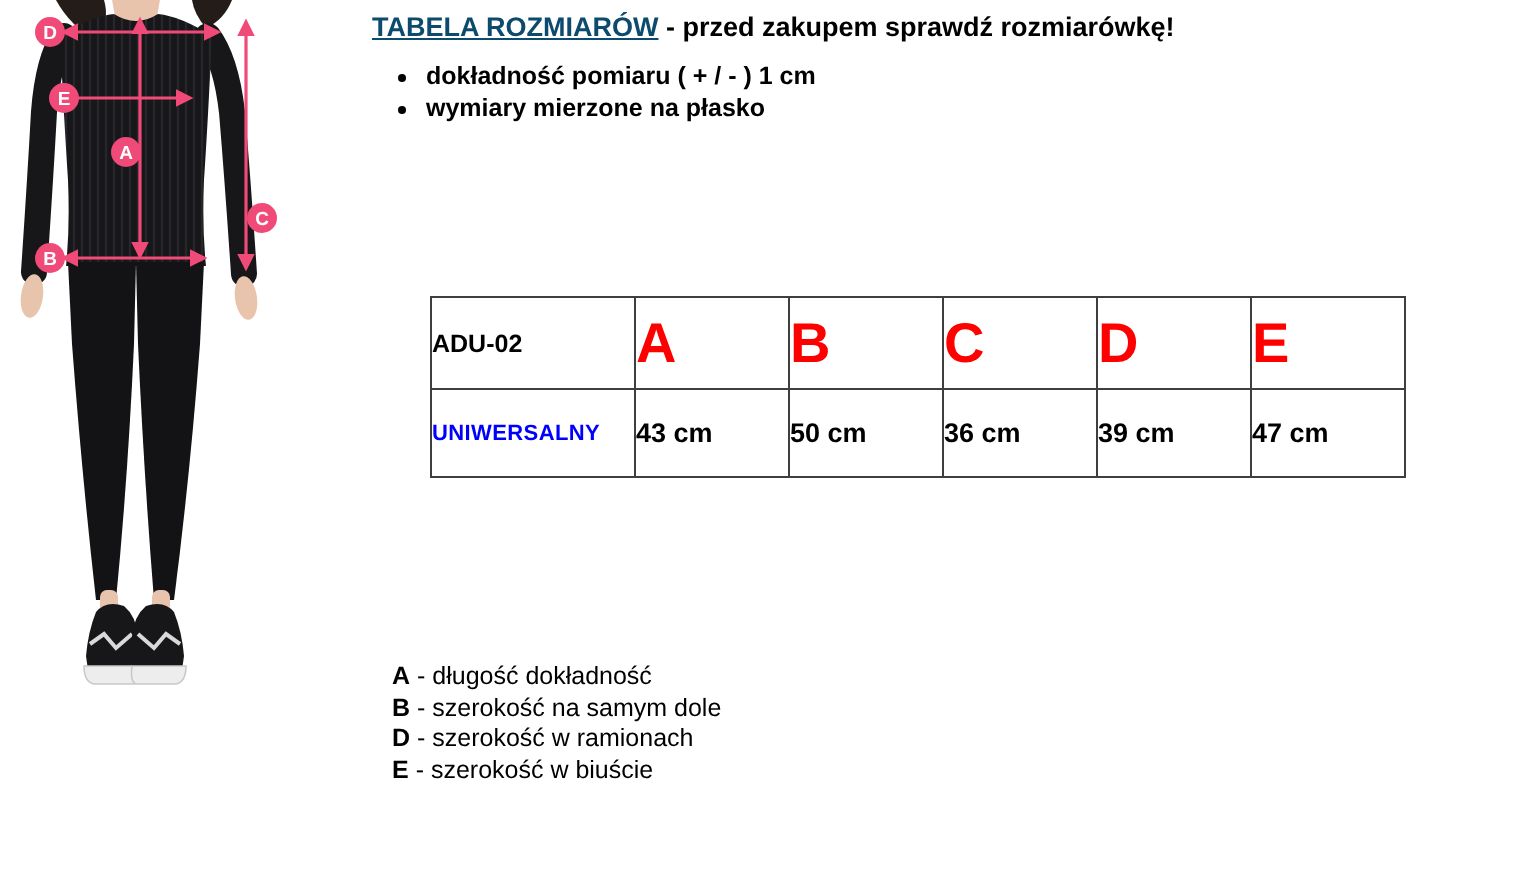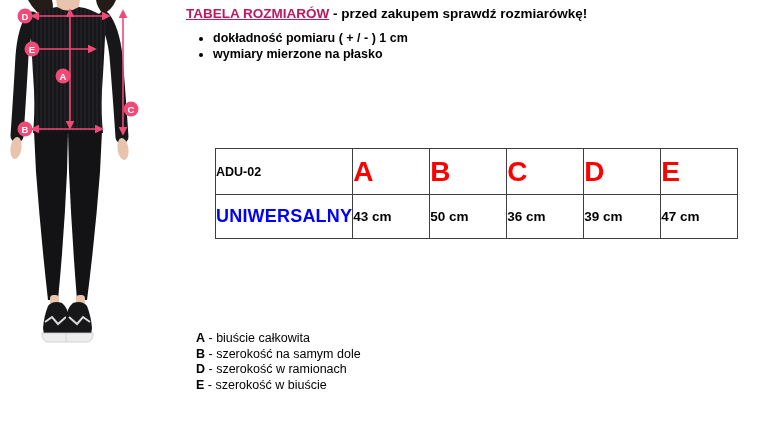--- a/index.html
+++ b/index.html
@@ -3,34 +3,34 @@
 <meta charset="utf-8">
 <style>
   html,body{margin:0;padding:0;background:#ffffff;}
   .frame{
     position:relative;width:768px;height:442px;background:#ffffff;overflow:hidden;
     font-family:"Liberation Sans",sans-serif;color:#000;
   }
   
   .header{position:absolute;left:186px;top:6px;width:560px;}
   .title{font-size:13.5px;font-weight:bold;line-height:16px;white-space:nowrap;}
-  .title .hl{color:#be185d;text-decoration:underline;}
+  .title .hl{color:#0c4a6e;text-decoration:underline;}
   ul.bullets{margin:8px 0 16px 0;padding-left:27px;list-style:disc;}
   ul.bullets li{font-size:12.5px;font-weight:bold;line-height:16px;}
   
   table.size-table{
     position:absolute;left:215px;top:148px;border-collapse:collapse;table-layout:fixed;
   }
   table.size-table td{
     border:1px solid #3f3f3f;text-align:left;vertical-align:middle;padding:0;
     background:#fff;
   }
   td.code{font-size:12.5px;font-weight:bold;}
   td.letter{font-size:28px;font-weight:bold;color:#fe0000;}
-  td.size{font-size:18px;font-weight:bold;color:#0000fe;letter-spacing:.2px;}
+  td.size{font-size:11px;font-weight:bold;color:#0000fe;letter-spacing:.2px;}
   td.val{font-size:13.5px;font-weight:bold;}
   tr.hdr td{height:45px;}
   tr.dat td{height:43px;}
   
   .legend{position:absolute;left:196px;top:331px;font-size:12.5px;line-height:15.6px;}
   .legend .lk{font-weight:bold;}
   
   .model{position:absolute;left:0;top:0;width:175px;height:345px;}
 </style>
 </head>
@@ -138,19 +138,19 @@
         <td class="val">43 cm</td>
         <td class="val">50 cm</td>
         <td class="val">36 cm</td>
         <td class="val">39 cm</td>
         <td class="val">47 cm</td>
       </tr>
     </tbody>
   </table>
 
   <div class="legend">
-    <div><span class="lk">A</span><span> - </span><span>biuście całkowita</span></div>
+    <div><span class="lk">A</span><span> - </span><span>długość dokładność</span></div>
     <div><span class="lk">B</span><span> - </span><span>szerokość na samym dole</span></div>
     <div><span class="lk">D</span><span> - </span><span>szerokość w ramionach</span></div>
     <div><span class="lk">E</span><span> - </span><span>szerokość w biuście</span></div>
   </div>
 
 </div>
 
 </body></html>

